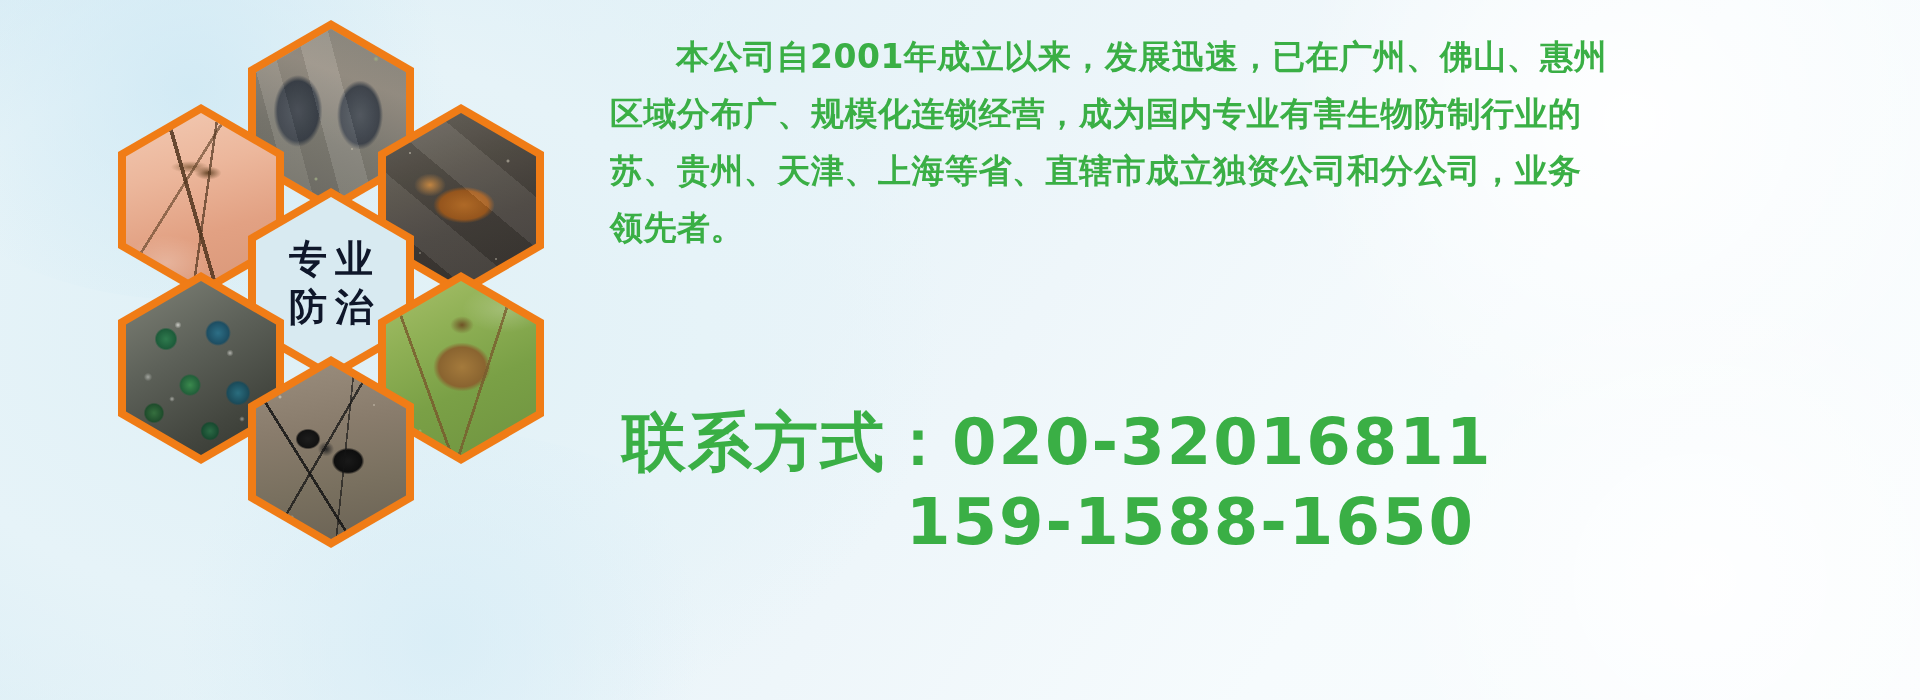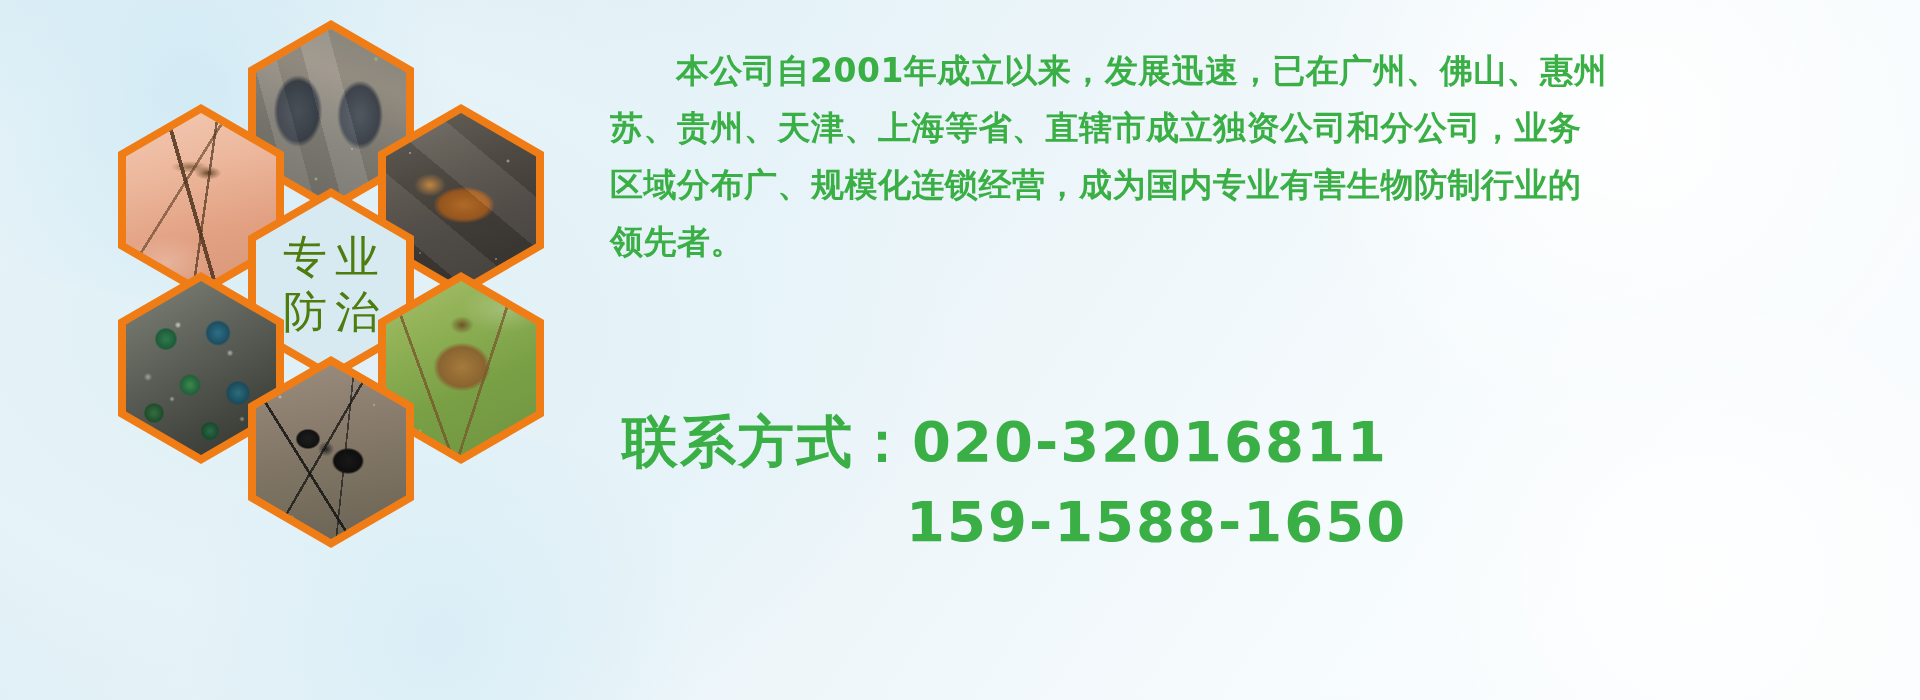--- a/index.html
+++ b/index.html
@@ -39,21 +39,21 @@
   .hex.h-rat     {left:152px;top:12px;}
   .hex.h-roach   {left:282px;top:96px;}
   .hex.h-mosq    {left:22px;top:96px;}
   .hex.h-center  {left:152px;top:180px;background:#f07c16;}
   .hex.h-fly     {left:22px;top:264px;}
   .hex.h-stink   {left:282px;top:264px;}
   .hex.h-ant     {left:152px;top:348px;}
 
   .hex.h-center .inner{background:#d8eaf1;display:flex;flex-direction:column;align-items:center;justify-content:center;}
   .logo-line{
-    color:#4d7c0f;font-weight:normal;font-size:44px;letter-spacing:8px;
+    color:#0f172a;font-weight:bold;font-size:38px;letter-spacing:8px;
     text-indent:8px;line-height:1.26;
     font-family:"DejaVu Sans","Liberation Sans",sans-serif;
   }
 
   
   .art.rat{
     background:
       radial-gradient(ellipse 34px 50px at 42px 82px,#4e545c 0%,#3c424a 60%,rgba(60,66,74,0) 72%),
       radial-gradient(ellipse 32px 48px at 104px 86px,#565c64 0%,#41474f 60%,rgba(65,71,79,0) 72%),
       linear-gradient(200deg,#8d8b82 0%,#9a9287 30%,#7f7d74 62%,#6f6d65 100%),
@@ -142,34 +142,34 @@
     background:
       linear-gradient(58deg,transparent 0 36%,rgba(20,20,20,.85) 36% 37.2%,transparent 37.2% 100%),
       linear-gradient(120deg,transparent 0 46%,rgba(20,20,20,.75) 46% 47.1%,transparent 47.1% 100%),
       linear-gradient(96deg,transparent 0 58%,rgba(20,20,20,.65) 58% 59%,transparent 59% 100%),
       radial-gradient(circle 3px at 24px 32px,rgba(226,219,203,.8),transparent 70%),
       radial-gradient(circle 2px at 118px 40px,rgba(226,219,203,.7),transparent 70%),
       radial-gradient(circle 3px at 36px 152px,rgba(210,203,187,.6),transparent 70%);
   }
 
   
-  #copy{position:absolute;left:610px;top:42px;width:1292px;}
+  #copy{position:absolute;left:610px;top:28px;width:1292px;}
   .paragraph{
     color:#3aaf45;
     font-family:"DejaVu Sans","Liberation Sans",sans-serif;
     font-size:33px;font-weight:bold;line-height:57px;letter-spacing:.5px;
     white-space:nowrap;
   }
   .paragraph .line:first-child{text-indent:66px;}
 
   #contact{position:absolute;left:622px;top:402px;width:1290px;}
   .contact-line{
     color:#3aaf45;font-weight:bold;
     font-family:"DejaVu Sans","Liberation Sans",sans-serif;
-    font-size:56px;line-height:80px;letter-spacing:2px;white-space:nowrap;
+    font-size:64px;line-height:80px;letter-spacing:2px;white-space:nowrap;
   }
   .contact-line.second{padding-left:284px;}
 </style>
 </head>
 <body>
 
 <div id="banner">
 
   <div class="bloom b1"></div>
   <div class="bloom b2"></div>
@@ -219,22 +219,22 @@
       <div class="inner">
           <div class="art ant"></div>
         </div>
     </div>
 
   </div>
 
   <div id="copy">
     <div class="paragraph">
       <div class="line">本公司自2001年成立以来，发展迅速，已在广州、佛山、惠州</div>
+      <div class="line">区域分布广、规模化连锁经营，成为国内专业有害生物防制行业的</div>
       <div class="line">苏、贵州、天津、上海等省、直辖市成立独资公司和分公司，业务</div>
-      <div class="line">区域分布广、规模化连锁经营，成为国内专业有害生物防制行业的</div>
       <div class="line">领先者。</div>
     </div>
   </div>
 
   <div id="contact">
     <div class="contact-line">联系方式：020-32016811</div>
     <div class="contact-line second">159-1588-1650</div>
   </div>
 
 </div>

